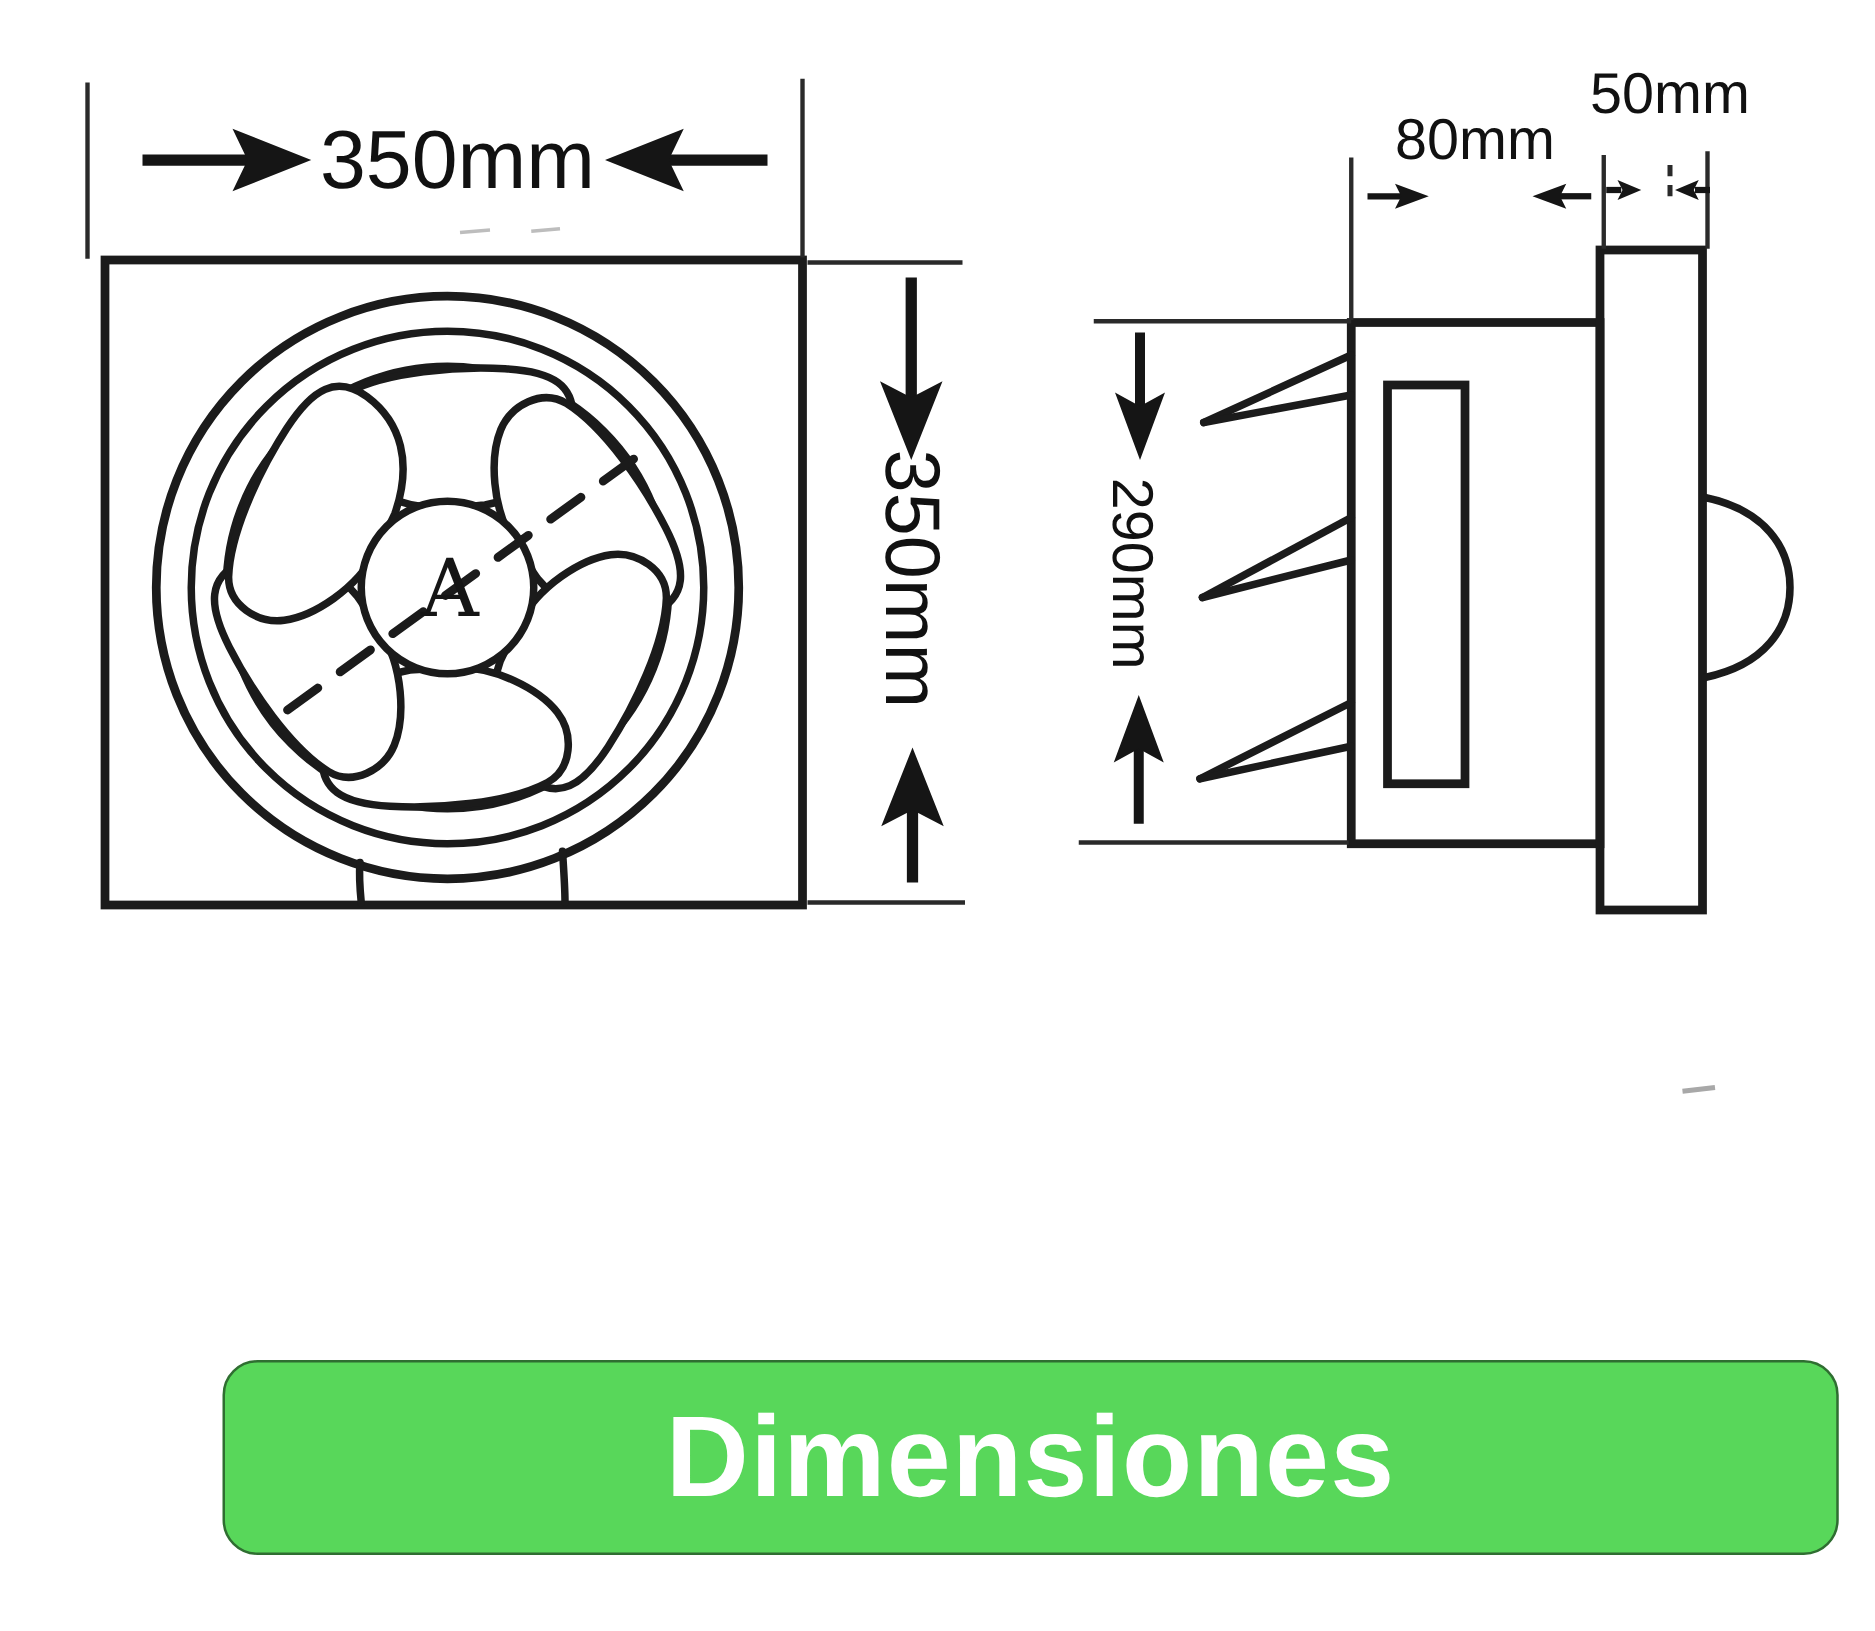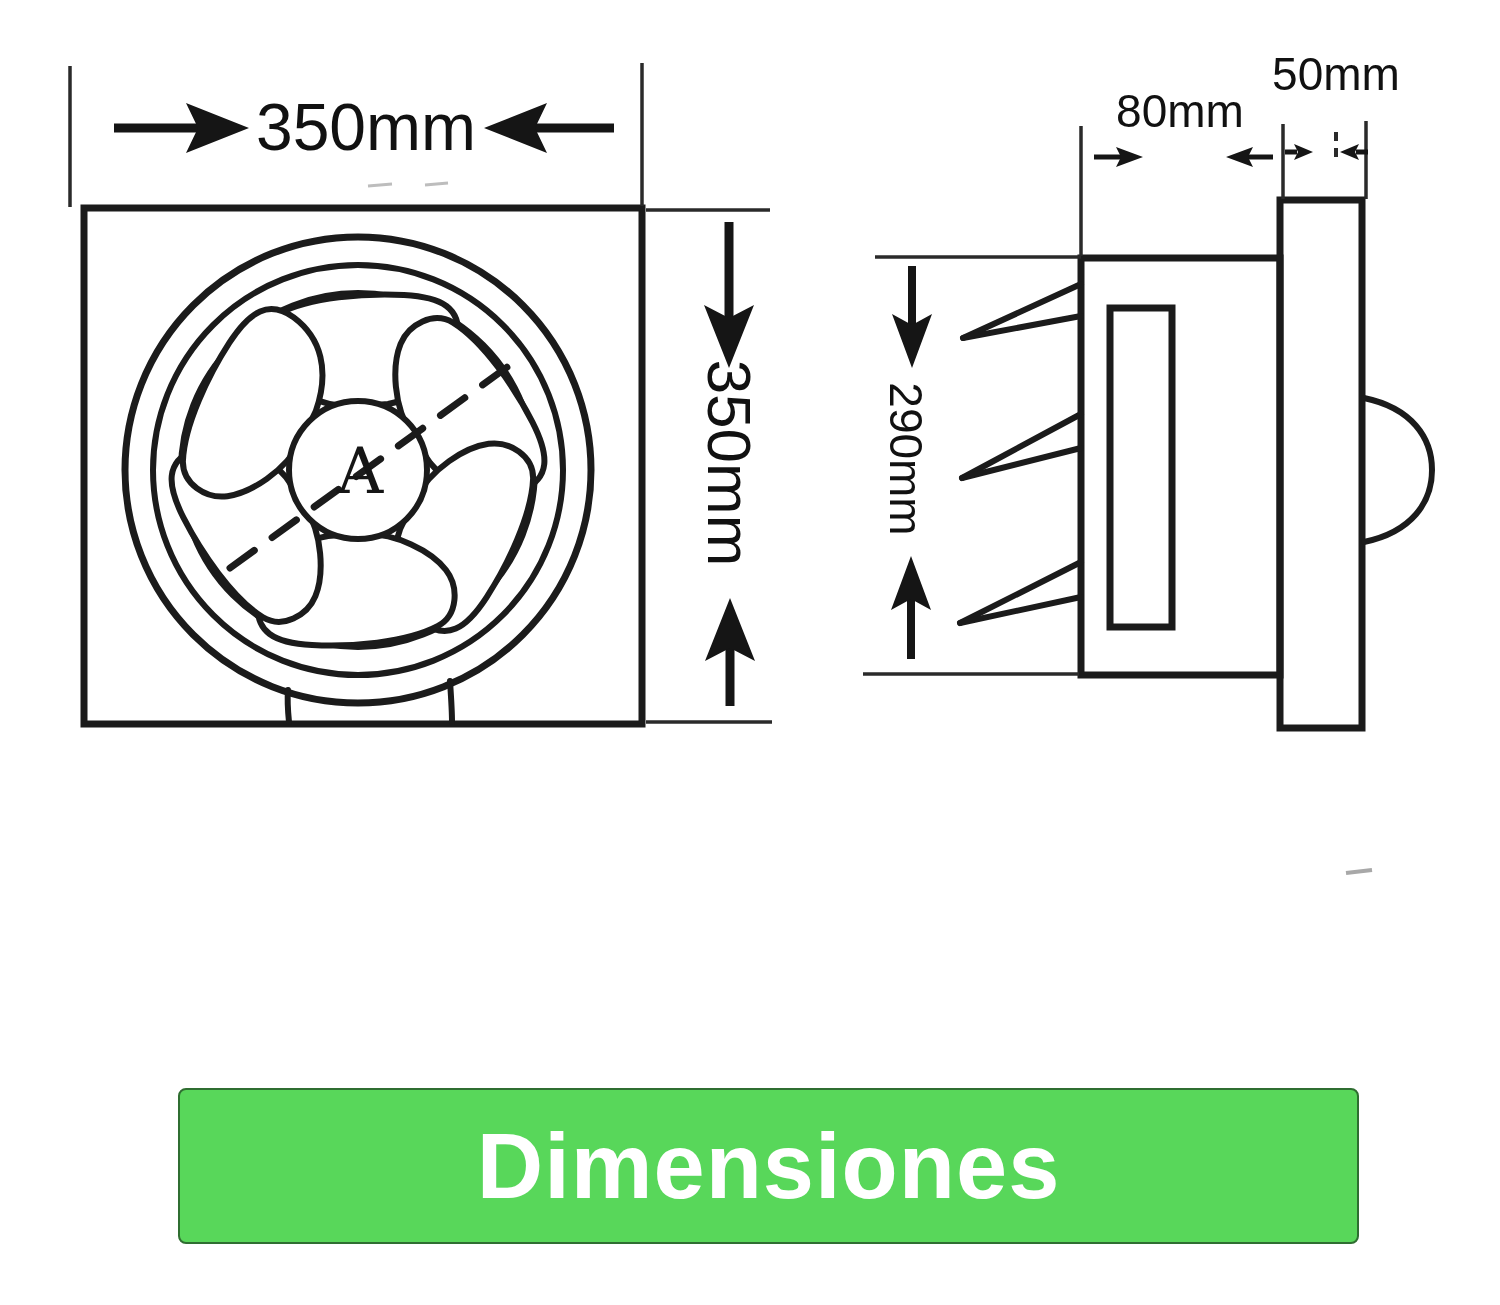--- a/index.html
+++ b/index.html
@@ -2,22 +2,22 @@
 <html><head>
 <meta charset="utf-8">
 <style>
   html,body{margin:0;padding:0;background:#ffffff;}
   #canvas{position:relative;width:1500px;height:1305px;background:#ffffff;overflow:hidden;
           font-family:"Liberation Sans", sans-serif;}
   #diagram-svg{position:absolute;left:0;top:0;}
   .dim-text{font-family:"Liberation Sans", sans-serif;fill:#111;}
   .hub-letter{font-family:"DejaVu Serif", serif;fill:#151515;}
   #dim-button{
-    position:absolute;left:178px;top:1088px;width:1181px;height:156px;
-    background:#58d75a;border:2px solid #2f6e31;border-radius:8px;
+    position:absolute;left:178px;top:1088px;width:1293px;height:156px;
+    background:#58d75a;border:2px solid #2f6e31;border-radius:28px;
     display:flex;align-items:center;justify-content:center;
     box-sizing:border-box;cursor:pointer;
   }
   #dim-button span{
     color:#ffffff;font-size:92px;font-weight:bold;letter-spacing:1px;
     font-family:"Liberation Sans", sans-serif;
   }
 </style>
 </head>
 <body>

